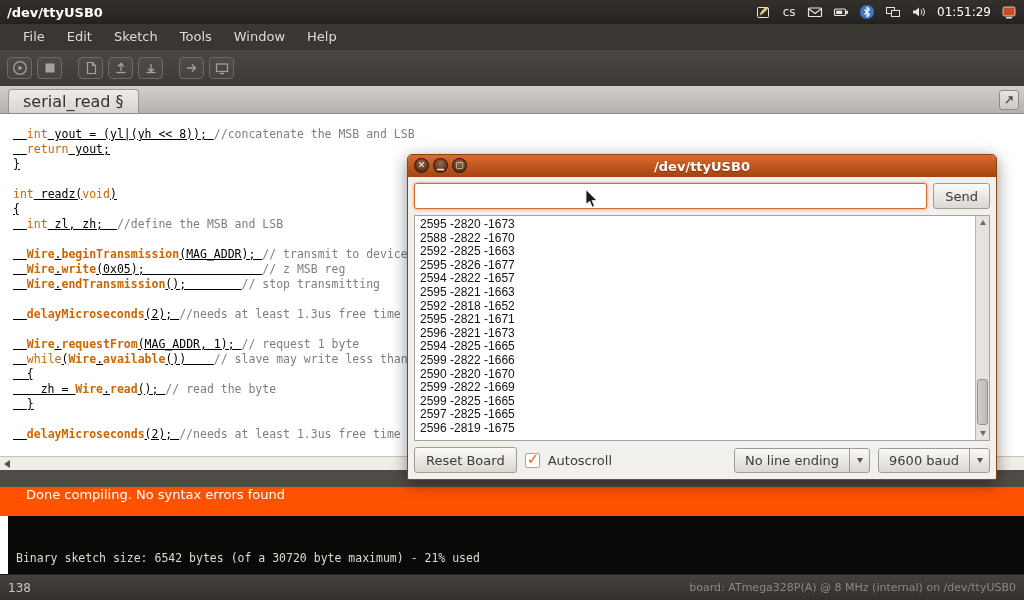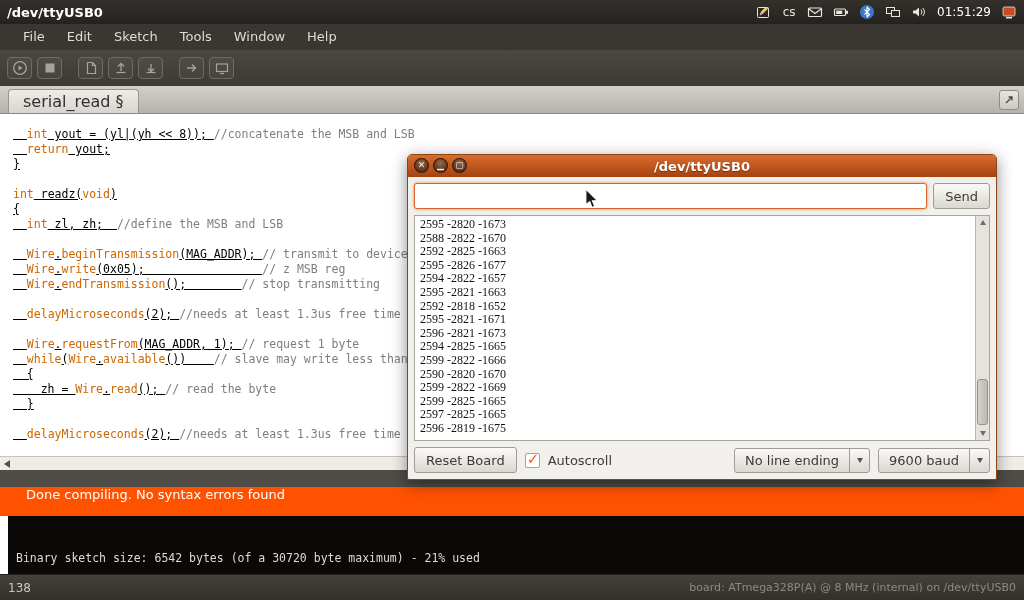--- a/index.html
+++ b/index.html
@@ -36,21 +36,21 @@
     border-radius:4px 4px 0 0;font-size:16px;color:#33312E;display:flex;align-items:center;}
   #tab-menu{position:absolute;right:5px;top:4px;width:20px;height:20px;border:1px solid #8F8B85;
     border-radius:3px;background:linear-gradient(#E9E6E1,#CCC8C3);display:flex;align-items:center;justify-content:center;}
 
   
   #editor{position:absolute;top:114px;left:0;width:100%;height:342px;background:#FFFFFF;
     padding:13px 0 0 13px;overflow:hidden;}
   .code-line{font-family:"DejaVu Sans Mono",monospace;font-size:11.5px;line-height:15px;white-space:pre;color:#000;}
   .tok-p{color:#000000;text-decoration:underline;}
   .tok-k{color:#CC6600;}
-  .tok-f{color:#CC6600;font-weight:normal;}
+  .tok-f{color:#CC6600;font-weight:bold;}
   .tok-c{color:#7E7E7E;}
 
   
   #hscroll{position:absolute;top:456px;left:0;width:100%;height:14px;background:#F0EDE9;border-top:1px solid #C6C2BC;}
   .h-arrow{position:absolute;left:4px;top:3px;width:0;height:0;
     border-top:4px solid transparent;border-bottom:4px solid transparent;border-right:6px solid #55524D;}
   #divider{position:absolute;top:470px;left:0;width:100%;height:17px;background:#4F4C47;}
 
   
   #status-bar{position:absolute;top:487px;left:0;width:100%;height:29px;
@@ -81,21 +81,21 @@
     background:radial-gradient(circle at 50% 32%,#9A6A48,#54301B 75%);
     border:1px solid rgba(40,16,4,0.75);color:#F7ECE2;font-size:9px;line-height:13px;text-align:center;}
   .dialog-body{position:absolute;top:22px;left:0;right:0;bottom:0;padding:6px;display:flex;flex-direction:column;}
   .send-row{display:flex;gap:6px;margin-bottom:6px;}
   #serial-input{flex:1;height:26px;border:1px solid #D9662B;box-shadow:0 0 3px rgba(233,110,40,0.9);
     border-radius:3px;padding:0 6px;font-size:13px;font-family:"DejaVu Sans",sans-serif;outline:none;background:#fff;}
   .btn{height:26px;padding:0 11px;background:linear-gradient(#FBFAF8,#DBD7D1);border:1px solid #A09B94;
     border-radius:3px;font-size:13px;color:#3C3B37;font-family:"DejaVu Sans",sans-serif;}
   .output-wrap{flex:1;position:relative;border:1px solid #A8A39D;background:#fff;overflow:hidden;margin-bottom:6px;}
   #serial-output{position:absolute;left:5px;top:2px;right:16px;bottom:0;overflow:hidden;}
-  .serial-line{font-family:Liberation Serif, serif;font-size:12px;line-height:13.6px;color:#121212;white-space:pre;}
+  .serial-line{font-family:Liberation Sans, sans-serif;font-size:12px;line-height:13.6px;color:#121212;white-space:pre;}
   .vscroll{position:absolute;right:0;top:0;bottom:0;width:14px;background:#E6E3DE;border-left:1px solid #B9B5AF;}
   .sb-btn{position:absolute;left:0;width:13px;height:13px;display:flex;align-items:center;justify-content:center;}
   .sb-btn::after{content:"";border-left:3.5px solid transparent;border-right:3.5px solid transparent;}
   .sb-up{top:0;} .sb-up::after{border-bottom:5px solid #6E6A64;}
   .sb-down{bottom:0;} .sb-down::after{border-top:5px solid #6E6A64;}
   .sb-thumb{position:absolute;left:1px;width:11px;height:46px;bottom:15px;
     background:linear-gradient(90deg,#D3CFCA,#BDB9B3);border:1px solid #96928C;border-radius:3px;}
   .controls-row{display:flex;align-items:center;gap:8px;height:26px;}
   .checkbox{width:15px;height:15px;background:#fff;border:1px solid #A8A39D;border-radius:2px;position:relative;flex:none;}
   .checkbox::after{content:"✓";position:absolute;left:1px;top:-4px;color:#E8641B;font-size:15px;font-weight:bold;}

